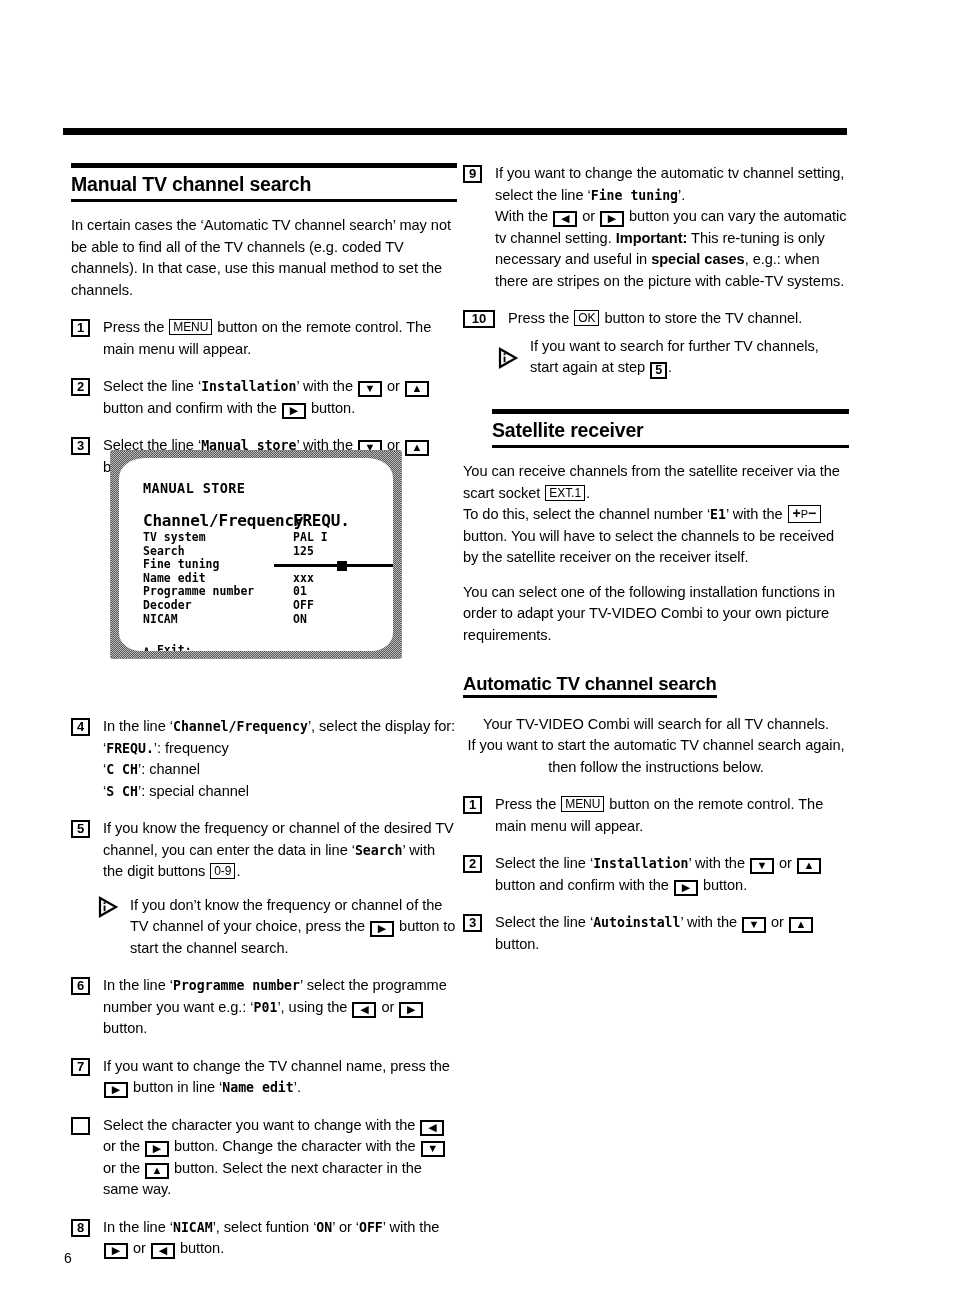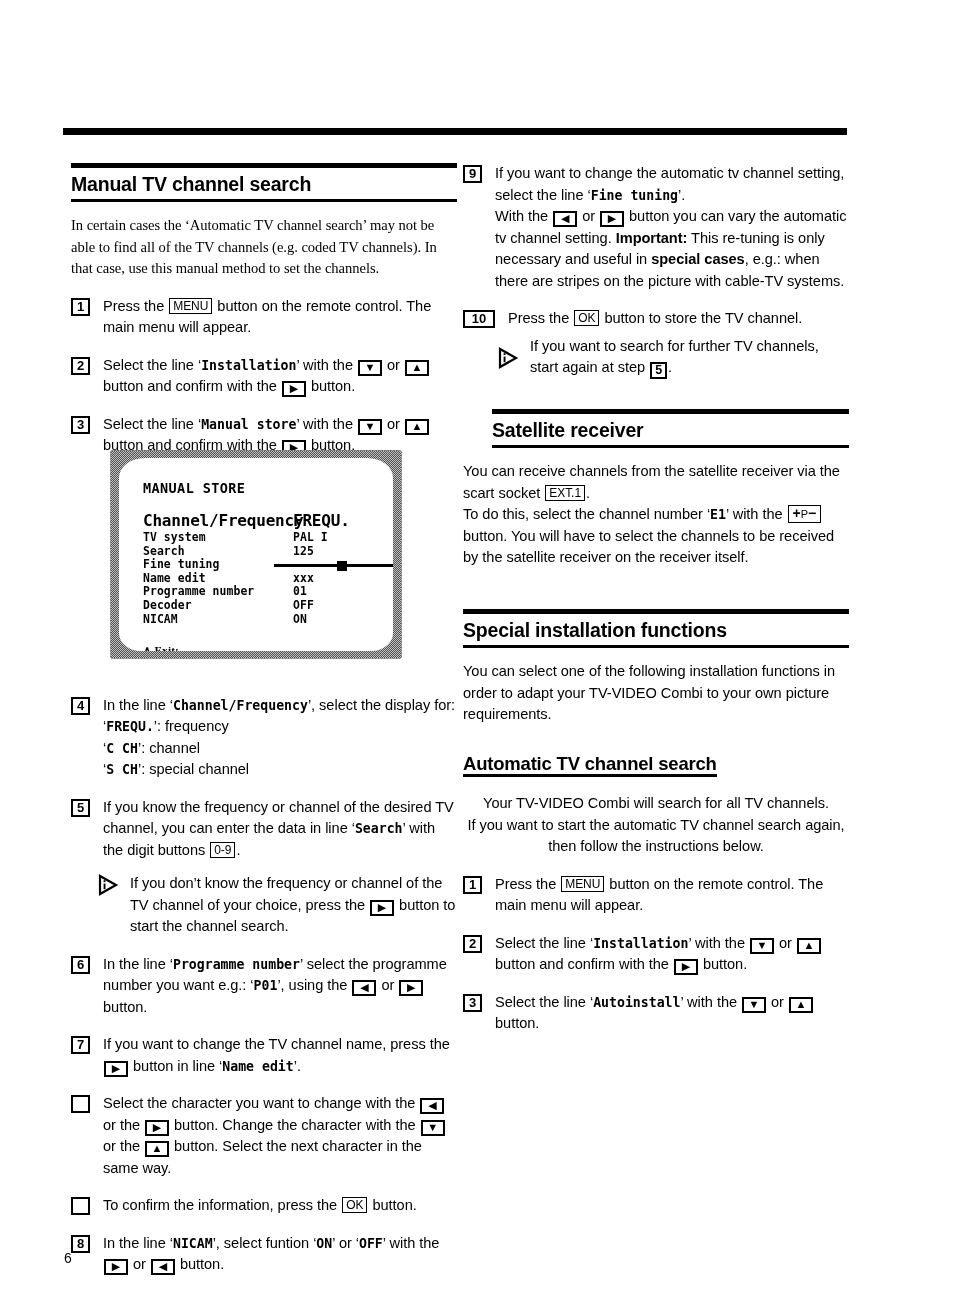--- a/index.html
+++ b/index.html
@@ -75,21 +75,21 @@
   }
   .subheading-wrap { margin: 28px 0 12px 0; }
 
   
   p.body {
     font-size: 14.6px;
     line-height: 21.5px;
     margin: 13px 0 0 0;
     letter-spacing: -0.05px;
   }
-  .intro { margin-top: 14px; font-family: Liberation Serif, serif; }
+  .intro { margin-top: 14px; }
 
   
   .step {
     display: flex;
     align-items: flex-start;
     margin-top: 16px;
   }
   .step-marker {
     flex: 0 0 auto;
     width: 19px;
@@ -276,21 +276,20 @@
     width: 10px;
     height: 10px;
     background: #000;
   }
   .tv-exit {
     margin-top: 18px;
     font-size: 11.4px;
     font-weight: bold;
     line-height: 13.6px;
     letter-spacing: 0.1px;
-    font-family: Liberation Serif, serif;
   }
 
   
   .page-number {
     position: absolute;
     left: 64px;
     top: 1250px;
     font-size: 14px;
     line-height: 16px;
   }
@@ -362,24 +361,20 @@
     <div class="step">
       <div class="step-marker">7</div>
       <div class="step-body">If you want to change the TV channel name, press the <span class="key-arrow"><span>▶</span></span> button in line ‘<span class="mono">Name edit</span>’.</div>
     </div>
 
     <div class="step">
       <div class="step-marker empty"></div>
       <div class="step-body">Select the character you want to change with the <span class="key-arrow"><span>◀</span></span> or the <span class="key-arrow"><span>▶</span></span> button. Change the character with the <span class="key-arrow"><span>▼</span></span> or the <span class="key-arrow"><span>▲</span></span> button. Select the next character in the same way.</div>
     </div>
 
-    <div class="step">
-      <div class="step-marker empty"></div>
-      <div class="step-body">To confirm the information, press the <span class="key">OK</span> button.</div>
-    </div>
 
     <div class="step">
       <div class="step-marker">8</div>
       <div class="step-body">In the line ‘<span class="mono">NICAM</span>’, select funtion ‘<span class="mono">ON</span>’ or ‘<span class="mono">OFF</span>’ with the <span class="key-arrow"><span>▶</span></span> or <span class="key-arrow"><span>◀</span></span> button.</div>
     </div>
 
   </div>
 
   <div class="tv-figure">
     <div class="tv-bezel">
@@ -467,25 +462,20 @@
 
     <div class="section" style="margin-top:30px;margin-left:29px;">
       <div class="rule-thick"></div>
       <h2 class="heading">Satellite receiver</h2>
       <div class="rule-med"></div>
     </div>
 
     <p class="body">You can receive channels from the satellite receiver via the scart socket <span class="key">EXT.1</span>.<br>
     To do this, select the channel number ‘<span class="mono">E1</span>’ with the <span class="key-pm"><span class="sym">+</span><span class="p">P</span><span class="sym">−</span></span> button. You will have to select the channels to be received by the satellite receiver on the receiver itself.</p>
 
-    <div class="section" style="margin-top:40px;">
-      <div class="rule-thick"></div>
-      <h2 class="heading">Special installation functions</h2>
-      <div class="rule-med"></div>
-    </div>
 
     <p class="body">You can select one of the following installation functions in order to adapt your TV-VIDEO Combi to your own picture requirements.</p>
 
     <div class="subheading-wrap">
       <h3 class="subheading">Automatic TV channel search</h3>
     </div>
 
     <p class="body" style="margin-top:0;text-align:center;"><span>Your TV-VIDEO Combi will search for all TV channels.</span><br><span>If you want to start the automatic TV channel search again,</span><br><span>then follow the instructions below.</span></p>
 
     <div class="step">

